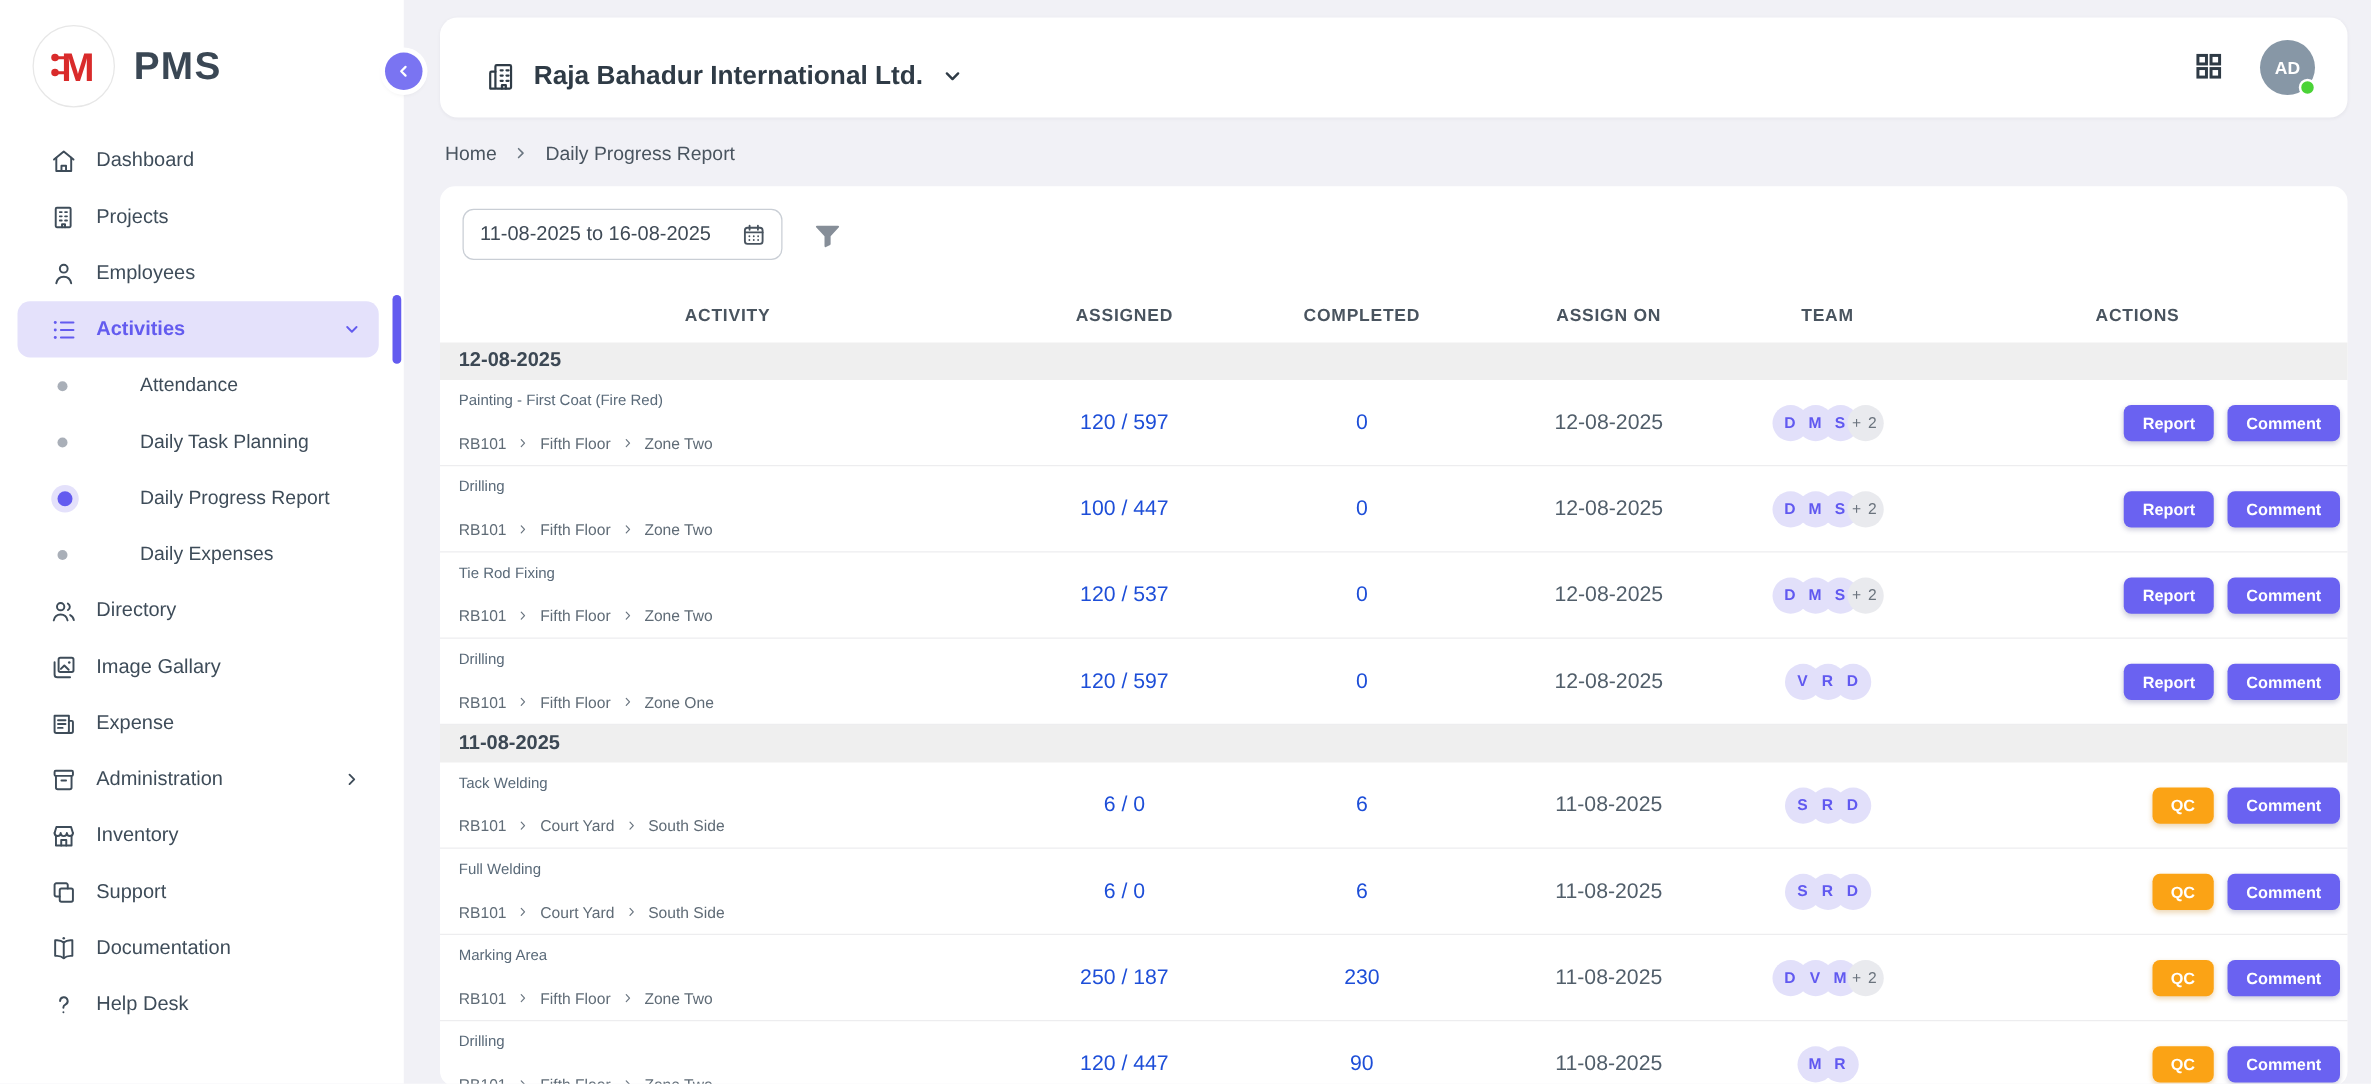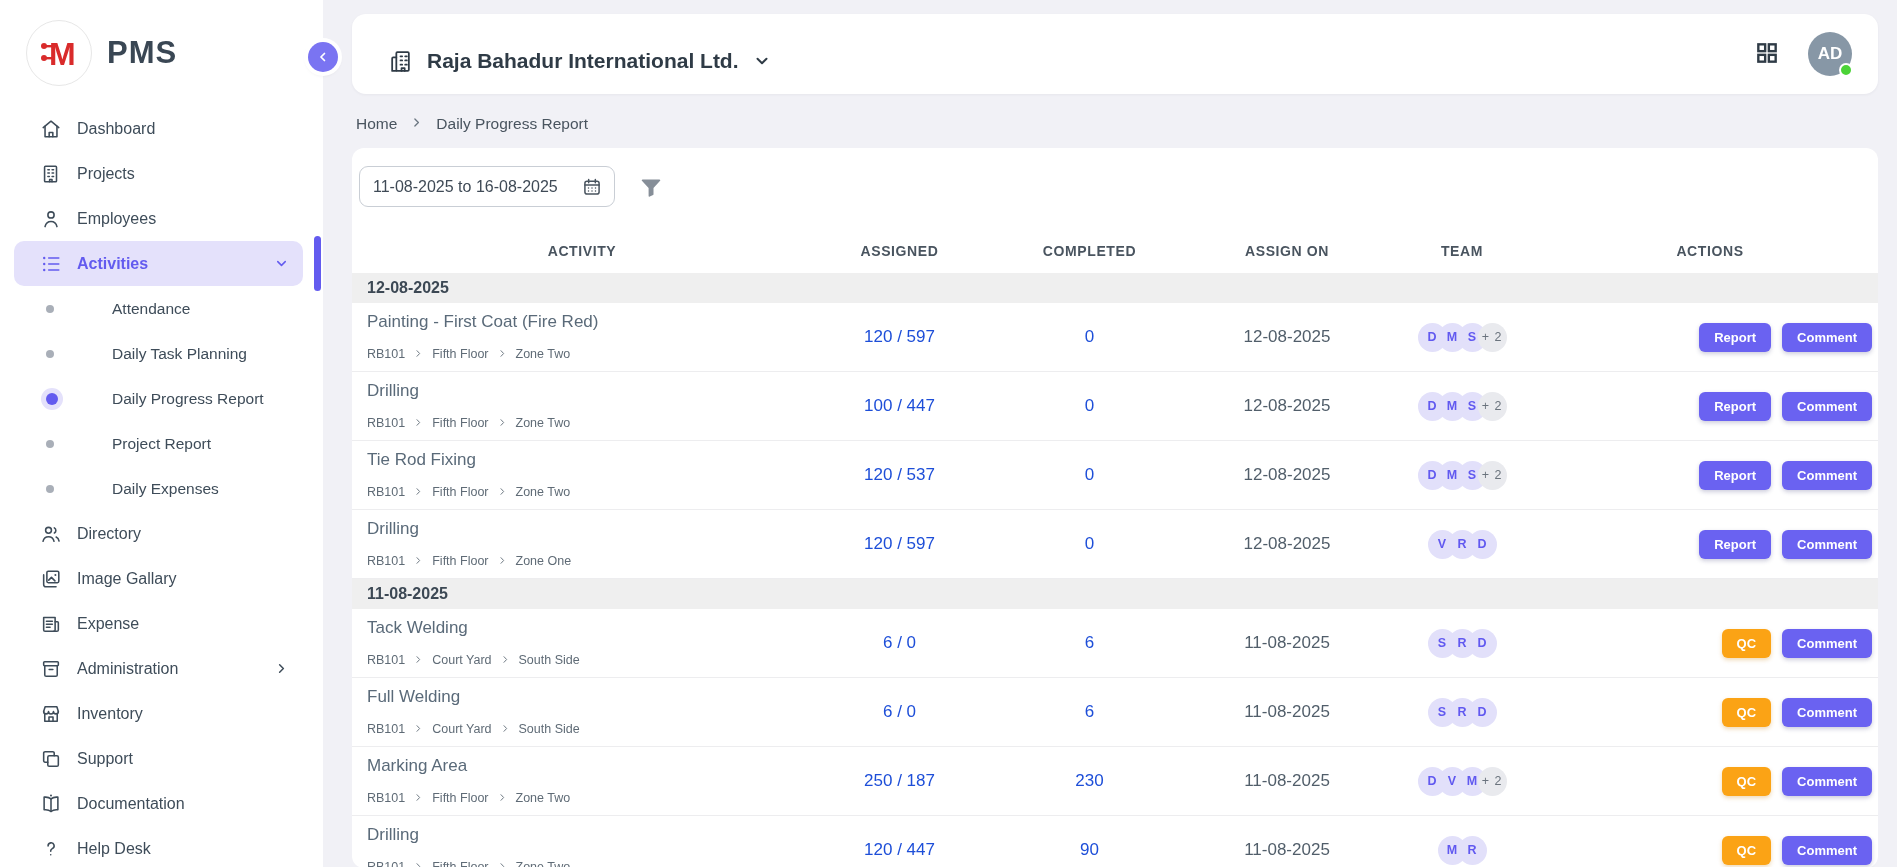--- a/index.html
+++ b/index.html
@@ -49,53 +49,53 @@
   .company .c-icon svg { width:25px; height:25px; fill:none; stroke:#2F3B46; stroke-width:1.7;
                          stroke-linecap:round; stroke-linejoin:round; }
   .company-name { font-size:21px; font-weight:700; color:#2F3B46; }
   .company .chev-down svg { width:18px; height:18px; fill:none; stroke:#2F3B46; stroke-width:2.6;
                             stroke-linecap:round; stroke-linejoin:round; margin-top:3px; }
   .topbar-right { display:flex; align-items:center; gap:26px; }
   .grid-btn { width:28px; height:28px; cursor:pointer; display:flex; }
   .grid-btn svg { width:26px; height:26px; fill:none; stroke:#2F3B46; stroke-width:2.2; }
   .avatar-wrap { position:relative; width:44px; height:44px; cursor:pointer; }
   .avatar { width:44px; height:44px; border-radius:50%; background:#8797A6; color:#fff;
-            font-size:17px; font-weight:700; display:flex; align-items:center; justify-content:center; }
+            font-size:14px; font-weight:700; display:flex; align-items:center; justify-content:center; }
   .online-dot { position:absolute; right:-1px; bottom:-1px; width:14px; height:14px;
                 border-radius:50%; background:#4BD337; border:2px solid #fff; }
 
   .breadcrumb { margin:20px 0 0 33px; display:flex; align-items:center; gap:13px;
                 font-size:15.5px; color:#49545F; }
   .breadcrumb .bc-sep svg { width:13px; height:13px; fill:none; stroke:#6B7681; stroke-width:2.4;
                             stroke-linecap:round; stroke-linejoin:round; margin-top:2px; }
   .bc-home { cursor:pointer; }
 
   .content-card { margin:15px 19px 0 29px; background:#fff; border-radius:12px;
                   height:720px; padding-top:18px; }
-  .filter-row { display:flex; align-items:center; gap:24px; padding:0 7px; }
+  .filter-row { display:flex; align-items:center; gap:24px; padding:0 18px; }
   .date-range { width:256px; height:41px; border:1px solid #C9CED5; border-radius:9px;
                 display:flex; align-items:center; justify-content:space-between;
                 padding:0 12px 0 13px; font-size:16px; color:#3F4A56; cursor:pointer; background:#fff; }
   .date-range svg { width:20px; height:20px; fill:none; stroke:#49545F; stroke-width:1.8;
                     stroke-linecap:round; stroke-linejoin:round; }
   .funnel-btn { cursor:pointer; display:flex; }
   .funnel-btn svg { width:24px; height:24px; }
 
   
   .table { margin-top:22px; }
   .trow { display:grid; grid-template-columns:460px 175px 205px 190px 160px 1fr; align-items:center; }
   .thead { height:44px; font-size:14px; font-weight:700; letter-spacing:.6px; color:#49545F; }
   .thead div { text-align:center; }
   .thead .col-activity { text-align:center; }
   .group-row { height:30px; background:#EFEFEF; display:flex; align-items:center;
                padding:0 15px; font-size:16px; font-weight:700; color:#3C4854; }
   .data-row { height:69px; border-bottom:1px solid #EDEDEF; }
   .cell-activity { padding:9px 10px 10px 15px; display:flex; flex-direction:column;
                    justify-content:space-between; height:100%; }
-  .act-title { font-size:17px; color:#5A6A79; }
+  .act-title { font-size:12px; color:#5A6A79; }
   .act-loc { display:flex; align-items:center; gap:9px; font-size:12.5px; color:#5F6B76; }
   .act-loc .loc-sep svg { width:9px; height:9px; fill:none; stroke:#6B7681; stroke-width:2.6;
                           stroke-linecap:round; stroke-linejoin:round; margin-top:1px; }
   .cell-num { text-align:center; font-size:17px; color:#1d4ed8; }
   .cell-date { text-align:center; font-size:17px; color:#515E6A; }
   .cell-team { display:flex; justify-content:center; }
   .chip { width:29px; height:29px; border-radius:50%; background:#E2E0FA; color:#6159F0;
           font-size:12.5px; font-weight:600; display:flex; align-items:center; justify-content:center;
           margin-left:-9px; }
   .chip:first-child { margin-left:0; }
@@ -177,24 +177,20 @@
       <div class="nav-sub">
         <span class="dot"></span>
         <span class="sub-label">Daily Task Planning</span>
       </div>
       <div class="nav-sub">
         <span class="dot on"></span>
         <span class="sub-label" style="color: rgb(62, 76, 89);">Daily Progress Report</span>
       </div>
       <div class="nav-sub">
         <span class="dot"></span>
-        <span class="sub-label">Project Report</span>
-      </div>
-      <div class="nav-sub">
-        <span class="dot"></span>
         <span class="sub-label">Daily Expenses</span>
       </div>
       <div class="nav-item">
         <span class="nav-icon">
           <svg viewBox="0 0 24 24">
             <circle cx="9.3" cy="8" r="3.2"></circle>
             <path d="M3.3 20c.7-3.3 3-5.1 6-5.1s5.3 1.8 6 5.1"></path>
             <path d="M15.6 5.3a3.2 3.2 0 0 1 .1 5.6"></path>
             <path d="M17.6 15.3c1.7.8 2.8 2.3 3.2 4.4"></path>
           </svg>

